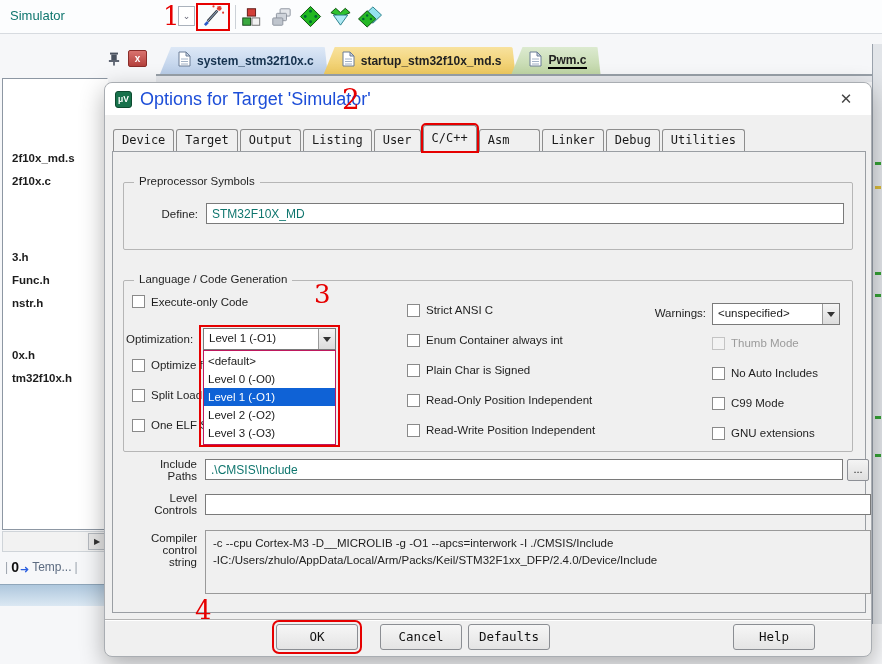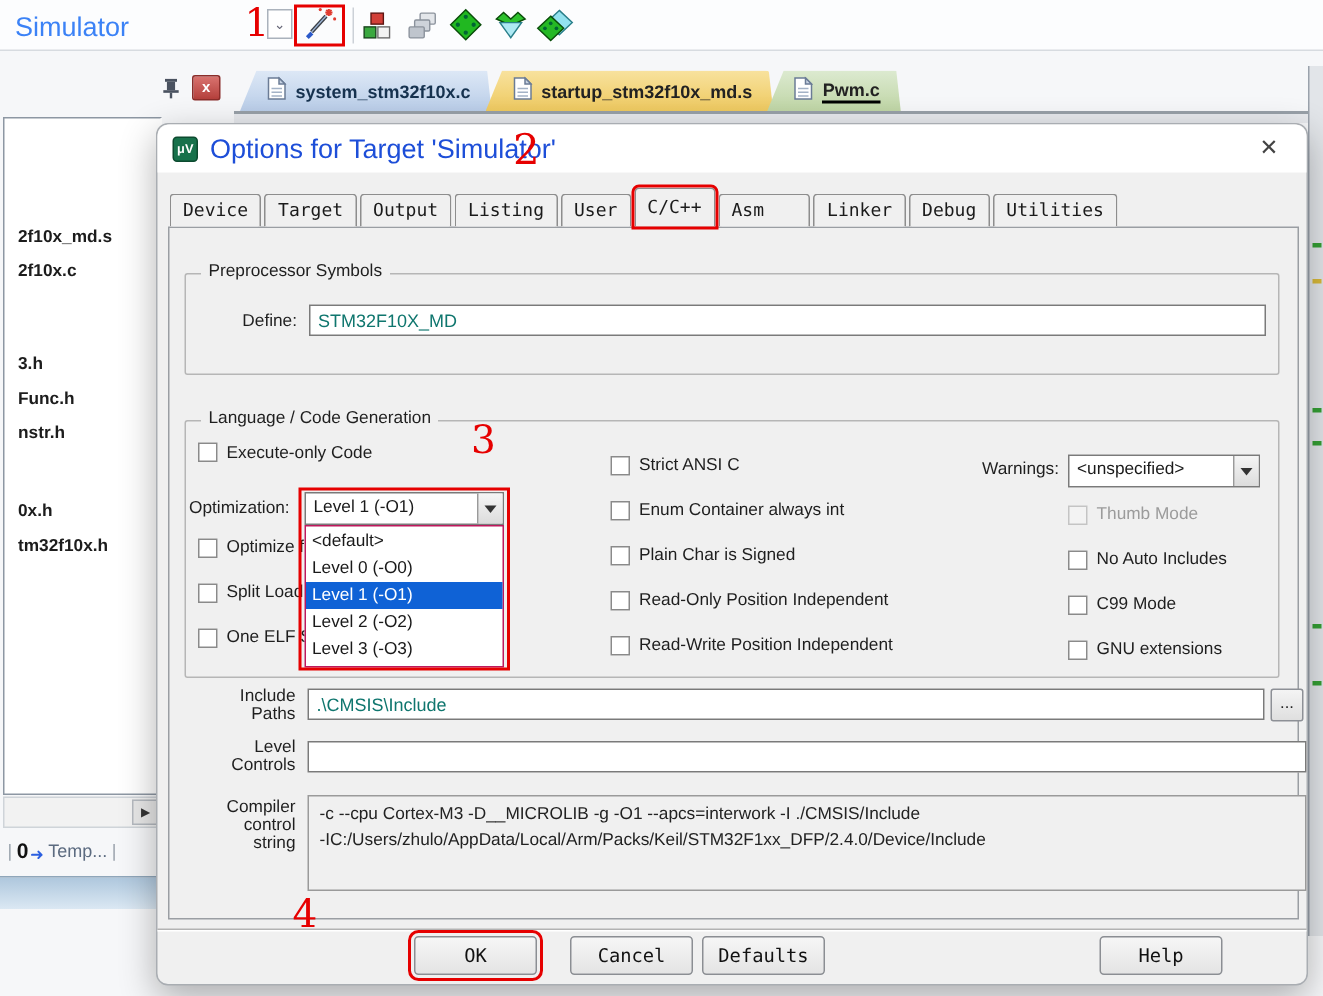--- a/index.html
+++ b/index.html
@@ -2,21 +2,21 @@
 <html style="--ann: #e60000; --sel: #0f62d6;"><head>
 <meta charset="utf-8">
 <style>
   :root{ --ann:#e60000; --sel:#0f62d6; }
   *{margin:0;padding:0;box-sizing:border-box;}
   html,body{width:882px;height:664px;overflow:hidden;}
   body{font-family:"Liberation Sans",sans-serif;background:#f6f7f9;position:relative;font-size:12px;color:#1a1a1a;}
 
   
   .toolbar{position:absolute;left:0;top:0;width:882px;height:34px;background:#fcfdfe;border-bottom:1px solid #d7dbe0;}
-  .target-name{position:absolute;left:10px;top:8px;font-size:18px;color:#3b82f6;}
+  .target-name{position:absolute;left:10px;top:8px;font-size:13px;color:#0f766e;}
   .ann-num{font-family:"DejaVu Serif",serif;color:var(--ann);font-size:26px;line-height:1;position:absolute;z-index:60;}
   .ann1{left:163px;top:3px;}
   .combo-arrow-btn{position:absolute;left:178px;top:6px;width:17px;height:20px;background:#fff;border:1px solid #aab2bc;color:#667;font-size:9px;text-align:center;line-height:18px;}
   .wand-box{position:absolute;left:196px;top:3px;width:34px;height:28px;border:2px solid var(--ann);display:flex;align-items:center;justify-content:center;background:#fbfcfd;}
   .tb-sep{position:absolute;left:235px;top:5px;width:1px;height:24px;background:#ccd1d7;}
   .tb-icon{position:absolute;top:4px;width:25px;height:25px;display:flex;align-items:center;justify-content:center;}
 
   
   .edit-strip{position:absolute;left:156px;top:74px;width:726px;height:8px;background:#e7e9ed;border-top:2px solid #98a0a8;}
   .tabs-row{position:absolute;left:160px;top:46px;height:28px;display:flex;align-items:flex-end;z-index:2;}
@@ -31,21 +31,21 @@
   .right-sliver{position:absolute;left:872px;top:44px;width:10px;height:580px;background:#e2e5e9;border-left:1px solid #9aa2ac;}
   .mark{position:absolute;left:2px;width:6px;height:3px;background:#35a035;}
 
   
   .side-header{position:absolute;left:0;top:46px;width:158px;height:28px;}
   .pin-ico{position:absolute;left:106px;top:4px;}
   .close-red{position:absolute;left:128px;top:4px;width:19px;height:17px;background:linear-gradient(#d9736f,#b4403c);border:1px solid #8a2d2a;border-radius:2px;color:#fff;font-size:10px;font-weight:bold;text-align:center;line-height:15px;}
   .tree{position:absolute;left:2px;top:78px;width:106px;height:452px;background:#fff;border:1px solid #8d97a3;border-right-color:#fff;z-index:1;padding-top:4px;}
   .tree-item{height:23px;line-height:23px;padding-left:9px;font-weight:bold;font-size:11.5px;color:#1c1c1c;white-space:nowrap;}
   .tree-item:nth-child(1){margin-top:64px;}
-  .tree-item:nth-child(3){margin-top:39px;}
+  .tree-item:nth-child(3){margin-top:53px;}
   .tree-item:nth-child(6){margin-top:29px;}
   .hscroll{position:absolute;left:2px;top:531px;width:106px;height:21px;background:#f2f2f2;border:1px solid #cfd4d9;}
   .hscroll .arr{position:absolute;right:1px;top:1px;width:18px;height:17px;background:#e8e8e8;border:1px solid #b5bac0;font-size:8px;color:#333;text-align:center;line-height:16px;}
   .bottom-tab{position:absolute;left:2px;top:556px;width:106px;height:22px;font-size:12px;color:#5c6b80;display:flex;align-items:center;}
   .bottom-tab .bar{color:#9aa2ac;margin:0 3px;}
   .bottom-tab .num{color:#111;font-weight:bold;font-size:14px;}
   .bottom-tab .arrow{color:#2b5fe0;font-size:11px;margin:4px 3px 0 1px;}
   .blue-band{position:absolute;left:0;top:584px;width:110px;height:22px;background:linear-gradient(#aec7dd,#dbe8f3);border-top:1px solid #8fa6ba;}
 
   

